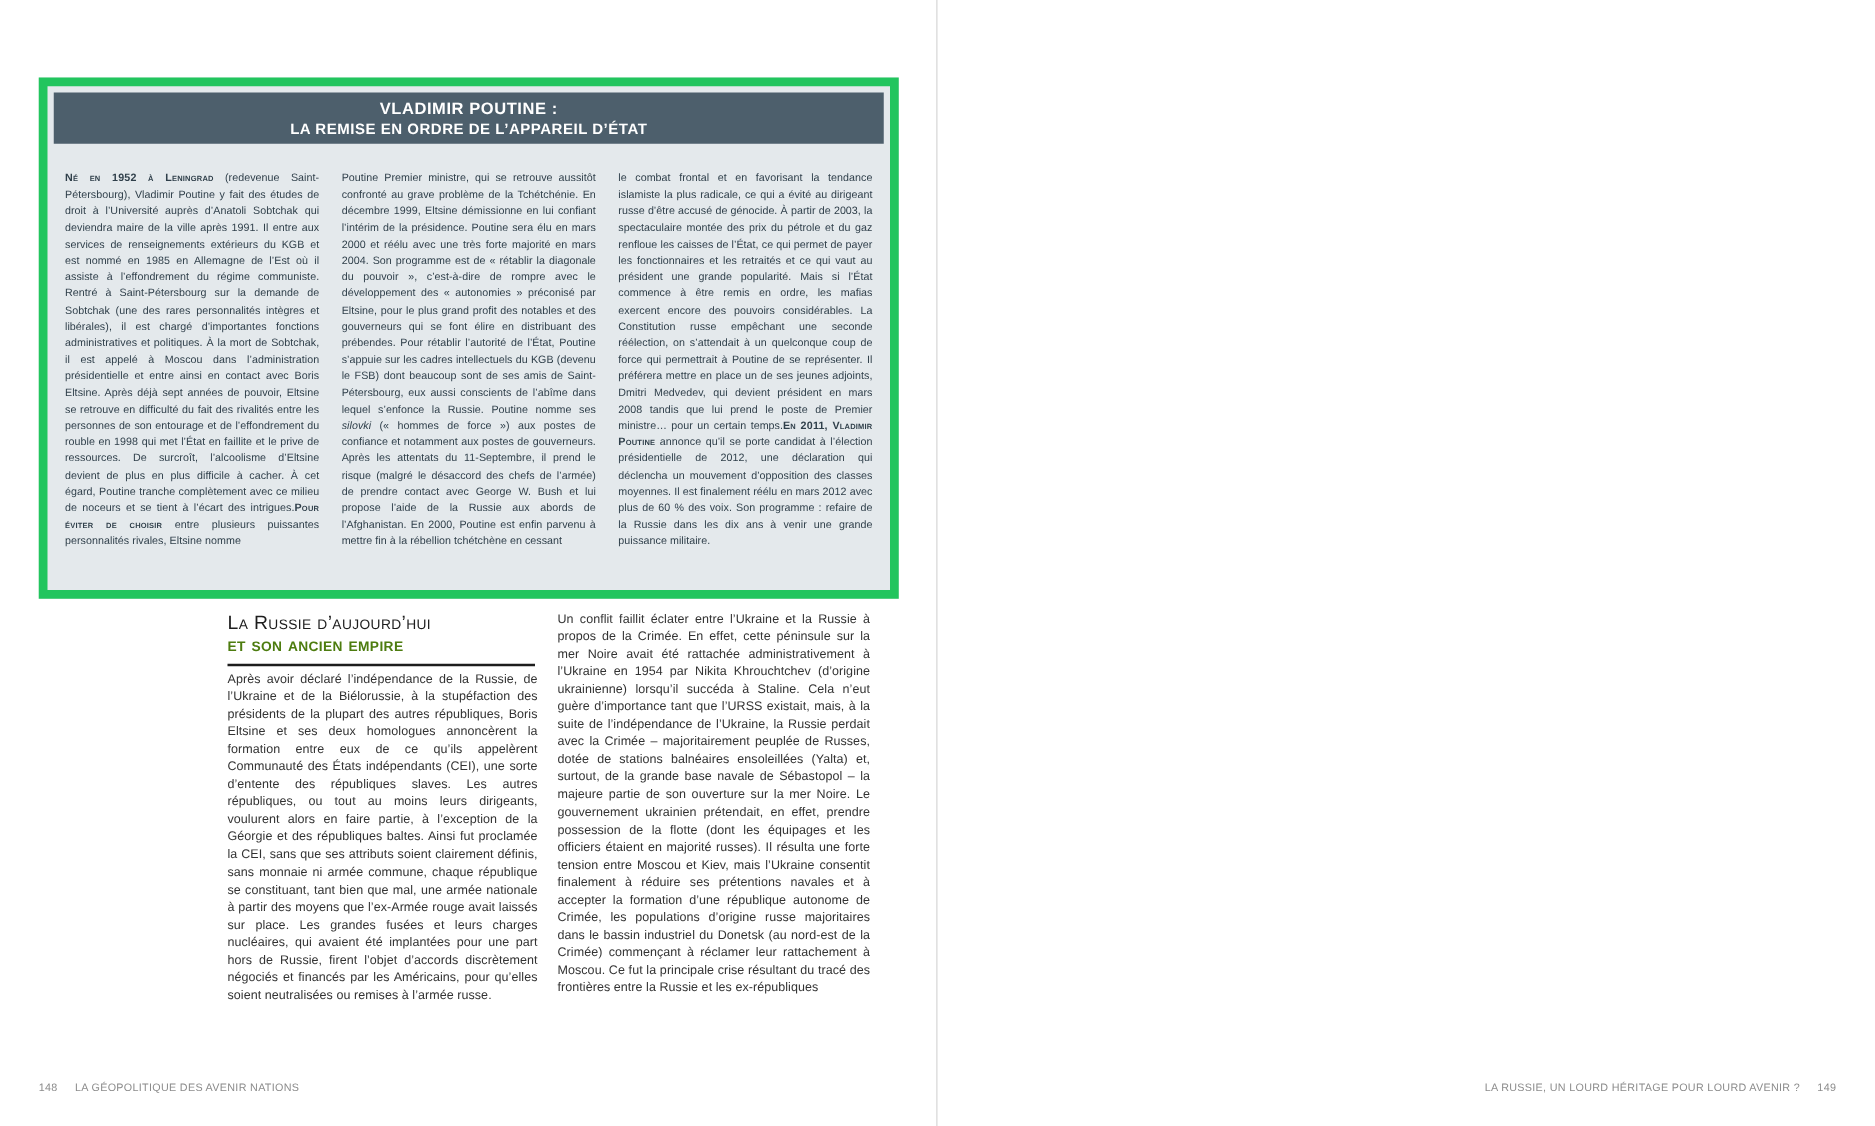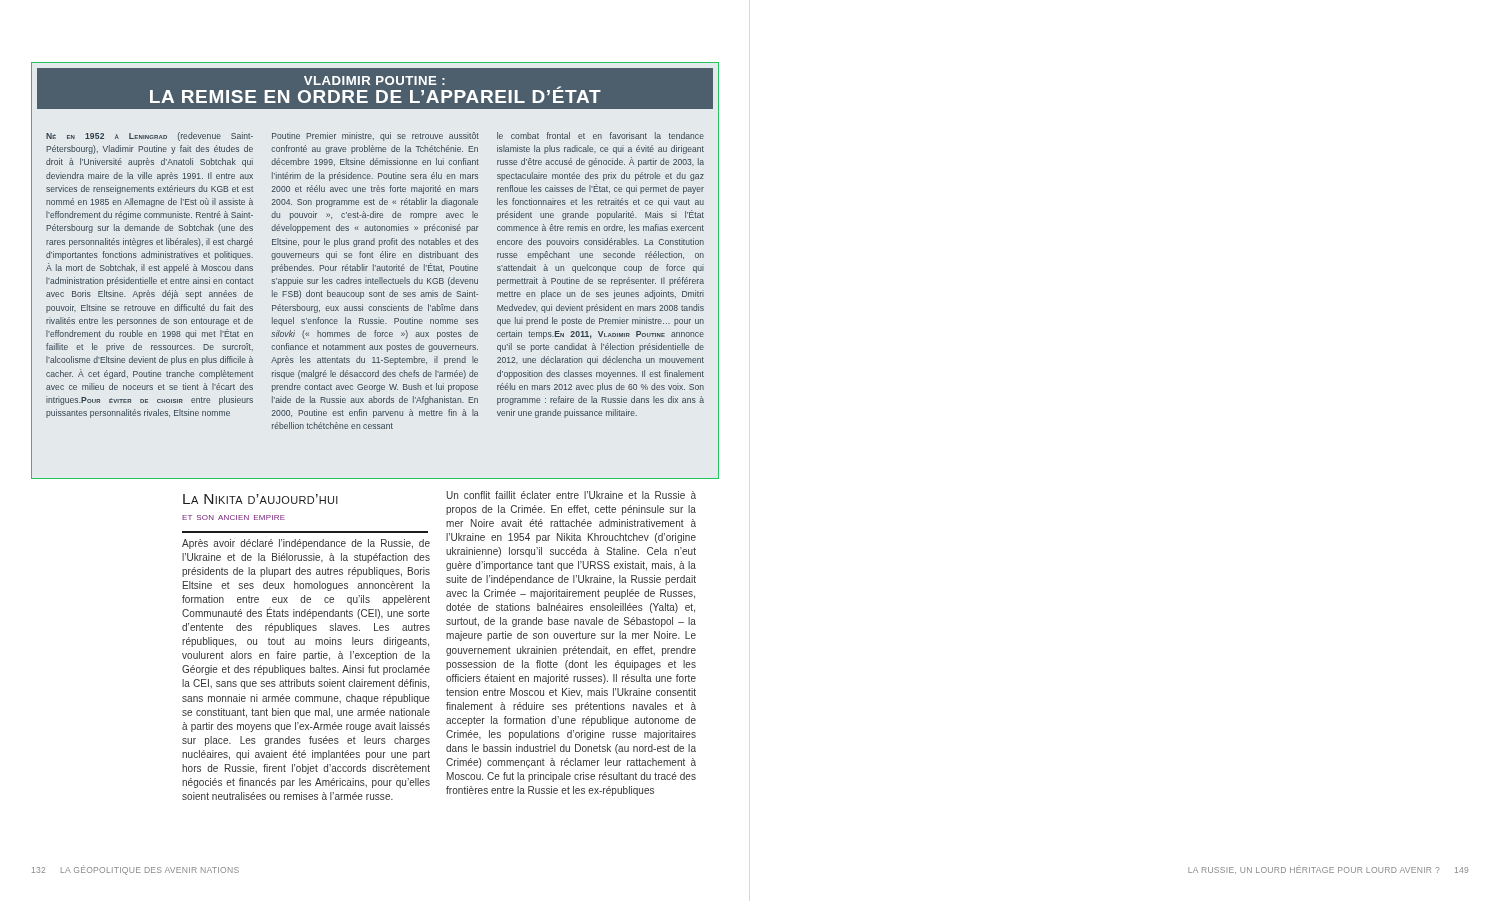--- a/index.html
+++ b/index.html
@@ -19,43 +19,43 @@
     font-size:10px;line-height:14.05px;text-align:justify;
     color:#333;letter-spacing:.005em;
   }
   .body-col p{margin:0;}
   .sc{font-variant:small-caps;font-weight:700;letter-spacing:.02em;}
   .ital{font-style:italic;}
 
   
   .poutine-box{
     position:absolute;left:31px;top:62px;width:688px;height:417px;
-    background:#e4e9ec;border:1px solid #22c55e;box-sizing:border-box;
+    background:#e4e9ec;border:7px solid #22c55e;box-sizing:border-box;
   }
   .poutine-head{
     background:#4d5f6c;color:#fff;margin:5px 5px 0 5px;height:41px;
     display:flex;flex-direction:column;align-items:center;justify-content:center;
     text-align:center;
   }
   .poutine-head .l1{font-size:13.2px;font-weight:700;letter-spacing:.035em;line-height:16px;}
-  .poutine-head .l2{font-size:19px;font-weight:700;letter-spacing:.035em;line-height:16px;}
+  .poutine-head .l2{font-size:12px;font-weight:700;letter-spacing:.035em;line-height:16px;}
   .poutine-cols{
     display:flex;gap:18px;padding:9px 14px 10px 14px;box-sizing:border-box;margin-top:12px;
   }
   .poutine-cols .body-col{width:212px;font-size:8.55px;line-height:13.2px;color:#2f3f4a;}
 
   
   .art-head{position:absolute;left:182px;top:489px;width:248px;}
   .art-head .h1{
     font-size:15.5px;font-weight:400;font-variant:small-caps;letter-spacing:.02em;
     color:#1d1d1d;line-height:19px;
   }
   .art-head .h2{
-    font-size:12px;font-weight:400;font-variant:small-caps;letter-spacing:.02em;
-    color:#701a75;line-height:17px;
+    font-size:15px;font-weight:700;font-variant:small-caps;letter-spacing:.02em;
+    color:#4d7c0f;line-height:17px;
   }
   .rule{height:2.2px;background:#1d1d1d;margin-top:6px;width:246px;}
 
   .col-l2{position:absolute;left:182px;top:537px;width:248px;height:320px;}
   .col-l3{position:absolute;left:446px;top:489px;width:250px;height:368px;}
 
   
   .folio{position:absolute;bottom:26px;font-size:8.6px;color:#8c8c8c;letter-spacing:.03em;}
   .folio-num{font-weight:400;}
   .folio-left-num{left:31px;}
@@ -82,33 +82,33 @@
         <div class="body-col">
           <p><span>Poutine Premier ministre, qui se retrouve aussitôt confronté au grave problème de la Tchétchénie. En décembre 1999, Eltsine démissionne en lui confiant l’intérim de la présidence. Poutine sera élu en mars 2000 et réélu avec une très forte majorité en mars 2004. Son programme est de « rétablir la diagonale du pouvoir », c’est-à-dire de rompre avec le développement des « autonomies » préconisé par Eltsine, pour le plus grand profit des notables et des gouverneurs qui se font élire en distribuant des prébendes. Pour rétablir l’autorité de l’État, Poutine s’appuie sur les cadres intellectuels du KGB (devenu le FSB) dont beaucoup sont de ses amis de Saint-Pétersbourg, eux aussi conscients de l’abîme dans lequel s’enfonce la Russie. Poutine nomme ses </span><span class="ital">silovki</span><span> (« hommes de force ») aux postes de confiance et notamment aux postes de gouverneurs. Après les attentats du 11-Septembre, il prend le risque (malgré le désaccord des chefs de l’armée) de prendre contact avec George W. Bush et lui propose l’aide de la Russie aux abords de l’Afghanistan. En 2000, Poutine est enfin parvenu à mettre fin à la rébellion tchétchène en cessant</span></p>
         </div>
         <div class="body-col">
           <p><span>le combat frontal et en favorisant la tendance islamiste la plus radicale, ce qui a évité au dirigeant russe d’être accusé de génocide. À partir de 2003, la spectaculaire montée des prix du pétrole et du gaz renfloue les caisses de l’État, ce qui permet de payer les fonctionnaires et les retraités et ce qui vaut au président une grande popularité. Mais si l’État commence à être remis en ordre, les mafias exercent encore des pouvoirs considérables. La Constitution russe empêchant une seconde réélection, on s’attendait à un quelconque coup de force qui permettrait à Poutine de se représenter. Il préférera mettre en place un de ses jeunes adjoints, Dmitri Medvedev, qui devient président en mars 2008 tandis que lui prend le poste de Premier ministre… pour un certain temps.</span><span class="sc">En 2011, Vladimir Poutine</span><span> annonce qu’il se porte candidat à l’élection présidentielle de 2012, une déclaration qui déclencha un mouvement d’opposition des classes moyennes. Il est finalement réélu en mars 2012 avec plus de 60 % des voix. Son programme : refaire de la Russie dans les dix ans à venir une grande puissance militaire.</span></p>
         </div>
       </div>
     </div>
 
     <div class="art-head">
-      <div class="h1">La Nikita d’aujourd’hui</div>
+      <div class="h1">La Russie d’aujourd’hui</div>
       <div class="h2">et son ancien empire</div>
       <div class="rule"></div>
     </div>
 
     <div class="body-col col-l2">
       <p>Après avoir déclaré l’indépendance de la Russie, de l’Ukraine et de la Biélorussie, à la stupéfaction des présidents de la plupart des autres républiques, Boris Eltsine et ses deux homologues annoncèrent la formation entre eux de ce qu’ils appelèrent Communauté des États indépendants (CEI), une sorte d’entente des républiques slaves. Les autres républiques, ou tout au moins leurs dirigeants, voulurent alors en faire partie, à l’exception de la Géorgie et des républiques baltes. Ainsi fut proclamée la CEI, sans que ses attributs soient clairement définis, sans monnaie ni armée commune, chaque république se constituant, tant bien que mal, une armée nationale à partir des moyens que l’ex-Armée rouge avait laissés sur place. Les grandes fusées et leurs charges nucléaires, qui avaient été implantées pour une part hors de Russie, firent l’objet d’accords discrètement négociés et financés par les Américains, pour qu’elles soient neutralisées ou remises à l’armée russe.</p>
     </div>
     <div class="body-col col-l3">
       <p>Un conflit faillit éclater entre l’Ukraine et la Russie à propos de la Crimée. En effet, cette péninsule sur la mer Noire avait été rattachée administrativement à l’Ukraine en 1954 par Nikita Khrouchtchev (d’origine ukrainienne) lorsqu’il succéda à Staline. Cela n’eut guère d’importance tant que l’URSS existait, mais, à la suite de l’indépendance de l’Ukraine, la Russie perdait avec la Crimée – majoritairement peuplée de Russes, dotée de stations balnéaires ensoleillées (Yalta) et, surtout, de la grande base navale de Sébastopol – la majeure partie de son ouverture sur la mer Noire. Le gouvernement ukrainien prétendait, en effet, prendre possession de la flotte (dont les équipages et les officiers étaient en majorité russes). Il résulta une forte tension entre Moscou et Kiev, mais l’Ukraine consentit finalement à réduire ses prétentions navales et à accepter la formation d’une république autonome de Crimée, les populations d’origine russe majoritaires dans le bassin industriel du Donetsk (au nord-est de la Crimée) commençant à réclamer leur rattachement à Moscou. Ce fut la principale crise résultant du tracé des frontières entre la Russie et les ex-républiques</p>
     </div>
 
-    <div class="folio folio-left-num folio-num">132</div>
+    <div class="folio folio-left-num folio-num">148</div>
     <div class="folio folio-left-txt">LA GÉOPOLITIQUE DES AVENIR NATIONS</div>
   </div>
 
   <div class="gutter"></div>
 
   <div class="page page-right">
 
     <div class="folio folio-right-txt">LA RUSSIE, UN LOURD HÉRITAGE POUR LOURD AVENIR ?</div>
     <div class="folio folio-right-num folio-num">149</div>
   </div>

